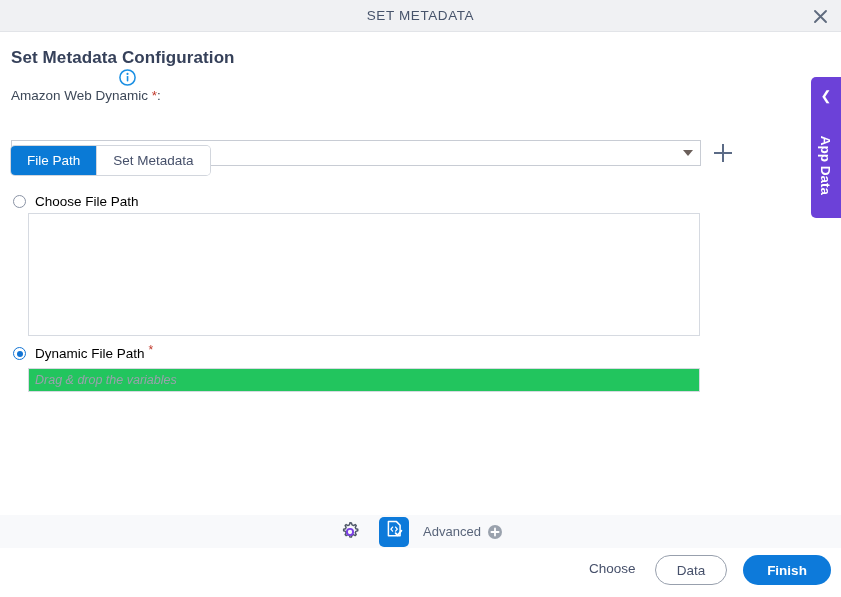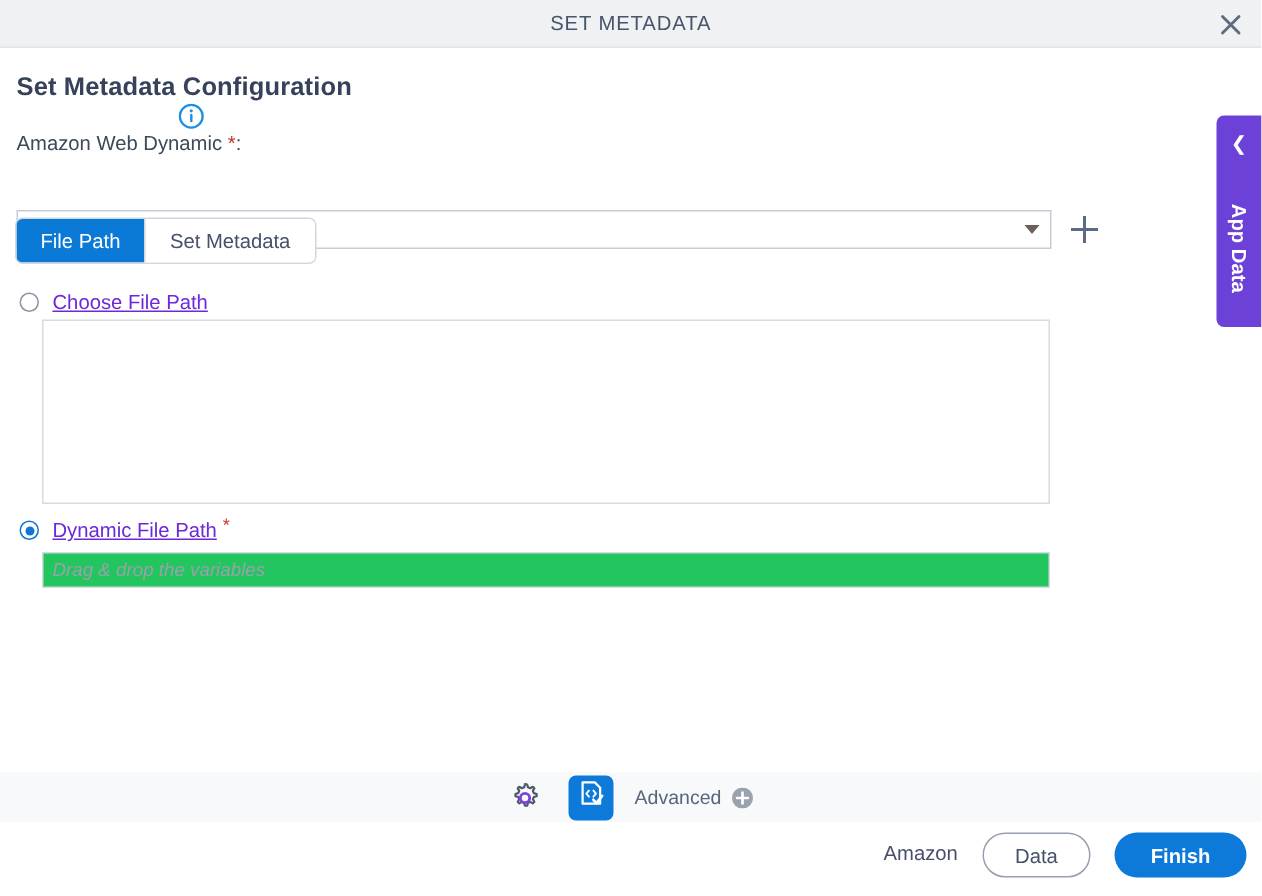--- a/index.html
+++ b/index.html
@@ -200,22 +200,21 @@
     content: "";
     position: absolute;
     top: 2.5px; left: 2.5px;
     width: 6px; height: 6px;
     border-radius: 50%;
     background: #1274d4;
   }
   .radio-label {
     margin-left: 9px;
     font-size: 13.5px;
-    color: #6d28d9;
-    text-decoration: underline;
+    color: #000000;
   }
   .radio-star {
     color: #c0392b;
     font-size: 12px;
     margin-left: 4px;
     position: relative;
     top: -4px;
   }
 
   .file-textarea {
@@ -491,16 +490,16 @@
     <span class="advanced-plus">
       <svg width="14" height="14" viewBox="0 0 14 14">
         <circle cx="7" cy="7" r="7" fill="#9aa2ad"></circle>
         <path d="M7 3.4 V10.6 M3.4 7 H10.6" stroke="#ffffff" stroke-width="1.8" stroke-linecap="round"></path>
       </svg>
     </span>
   </span>
 </div>
 
 <div class="footer">
-  <button class="btn-cancel">Amazon</button>
+  <button class="btn-cancel">Choose</button>
   <button class="btn-prev">Data</button>
   <button class="btn-finish">Finish</button>
 </div>
 
 </body></html>

